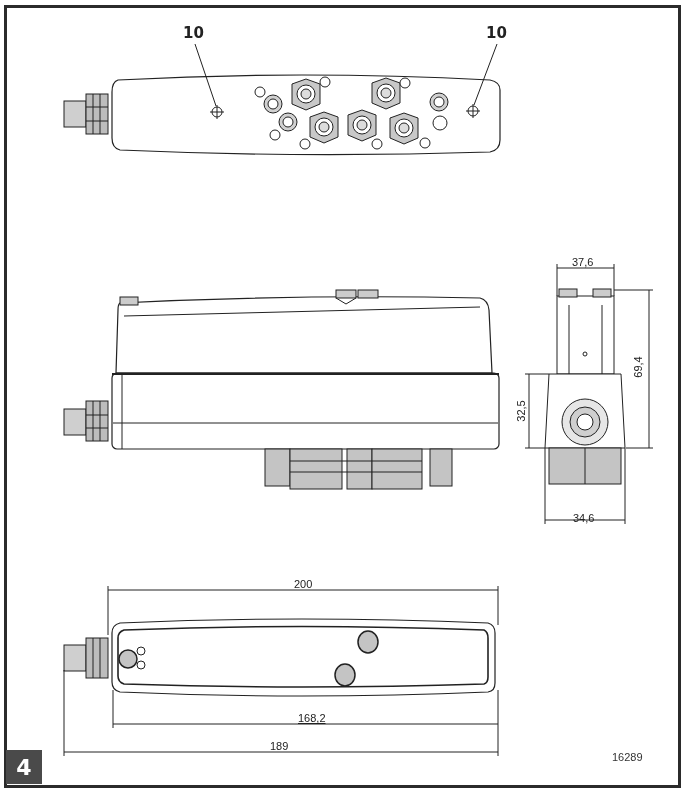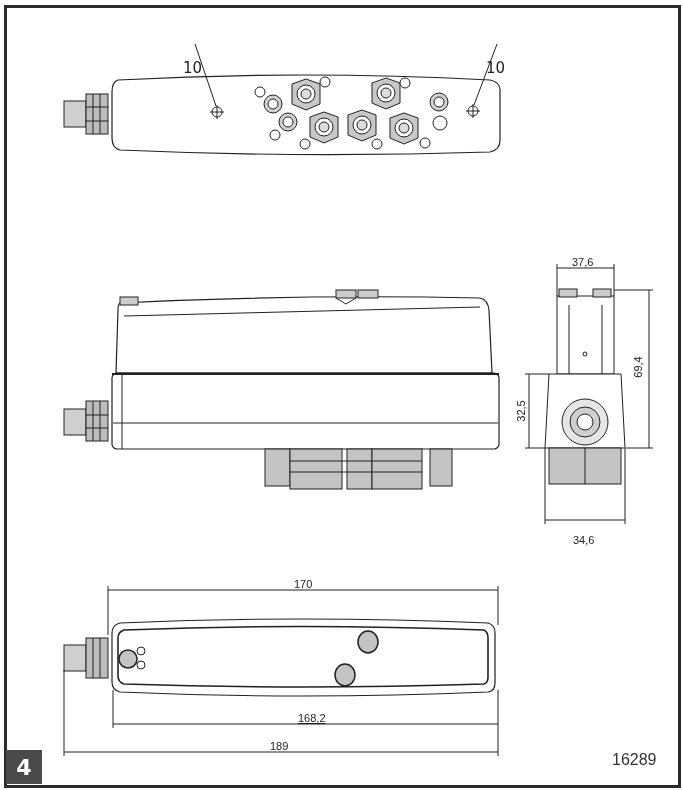--- a/index.html
+++ b/index.html
@@ -1,21 +1,21 @@
 <!DOCTYPE html>
 <html><head>
 <meta charset="utf-8">
 <style>
   html, body { margin: 0; padding: 0; background: #ffffff; }
   body { width: 683px; height: 790px; position: relative; overflow: hidden; font-family: "Liberation Sans", sans-serif; }
   .frame { position: absolute; left: 4px; top: 5px; width: 671px; height: 777px; border: 3px solid #2b2b2b; box-sizing: content-box; }
   svg.drawing { position: absolute; left: 0; top: 0; }
   .fig-label { position: absolute; left: 6px; top: 750px; width: 36px; height: 34px; background: #4a4a4a; color: #ffffff; font-family: "DejaVu Sans", sans-serif; font-weight: bold; font-size: 22px; display: flex; align-items: center; justify-content: center; }
-  .drawing-no { position: absolute; left: 612px; top: 751px; font-size: 16px; color: #333; }
-  .callout { position: absolute; font-family: "DejaVu Sans", sans-serif; font-weight: normal; font-size: 15px; color: #222; margin-top: 35px; }
+  .drawing-no { position: absolute; left: 612px; top: 751px; font-size: 11px; color: #333; }
+  .callout { position: absolute; font-family: "DejaVu Sans", sans-serif; font-weight: bold; font-size: 15px; color: #222; }
   .dim { position: absolute; font-size: 11px; color: #222; white-space: nowrap; }
   .dim.vert { transform: rotate(-90deg); transform-origin: center center; }
 </style>
 </head>
 <body>
 
 <div class="frame"></div>
 
 <svg class="drawing" width="683" height="790" viewBox="0 0 683 790" fill="none" stroke="#222" stroke-width="1">
 
@@ -172,20 +172,20 @@
       <line x1="498" y1="728" x2="498" y2="756"></line>
   </g>
 </svg>
 
 <div class="callout" style="left:183px; top:24px;">10</div>
 <div class="callout" style="left:486px; top:24px;">10</div>
 
 <div class="dim" style="left:572px; top:256px;">37,6</div>
 <div class="dim vert" style="left:627px; top:361px;">69,4</div>
 <div class="dim vert" style="left:510px; top:405px;">32,5</div>
-<div class="dim" style="left:573px; top:534px;">34,6</div>
+<div class="dim" style="left:573px; top:512px;">34,6</div>
 
-<div class="dim" style="left:294px; top:578px;">170</div>
+<div class="dim" style="left:294px; top:578px;">200</div>
 <div class="dim" style="left:298px; top:712px;text-decoration:underline;">168,2</div>
 <div class="dim" style="left:270px; top:740px;">189</div>
 
 <div class="fig-label">4</div>
 <div class="drawing-no">16289</div>
 
 </body></html>

